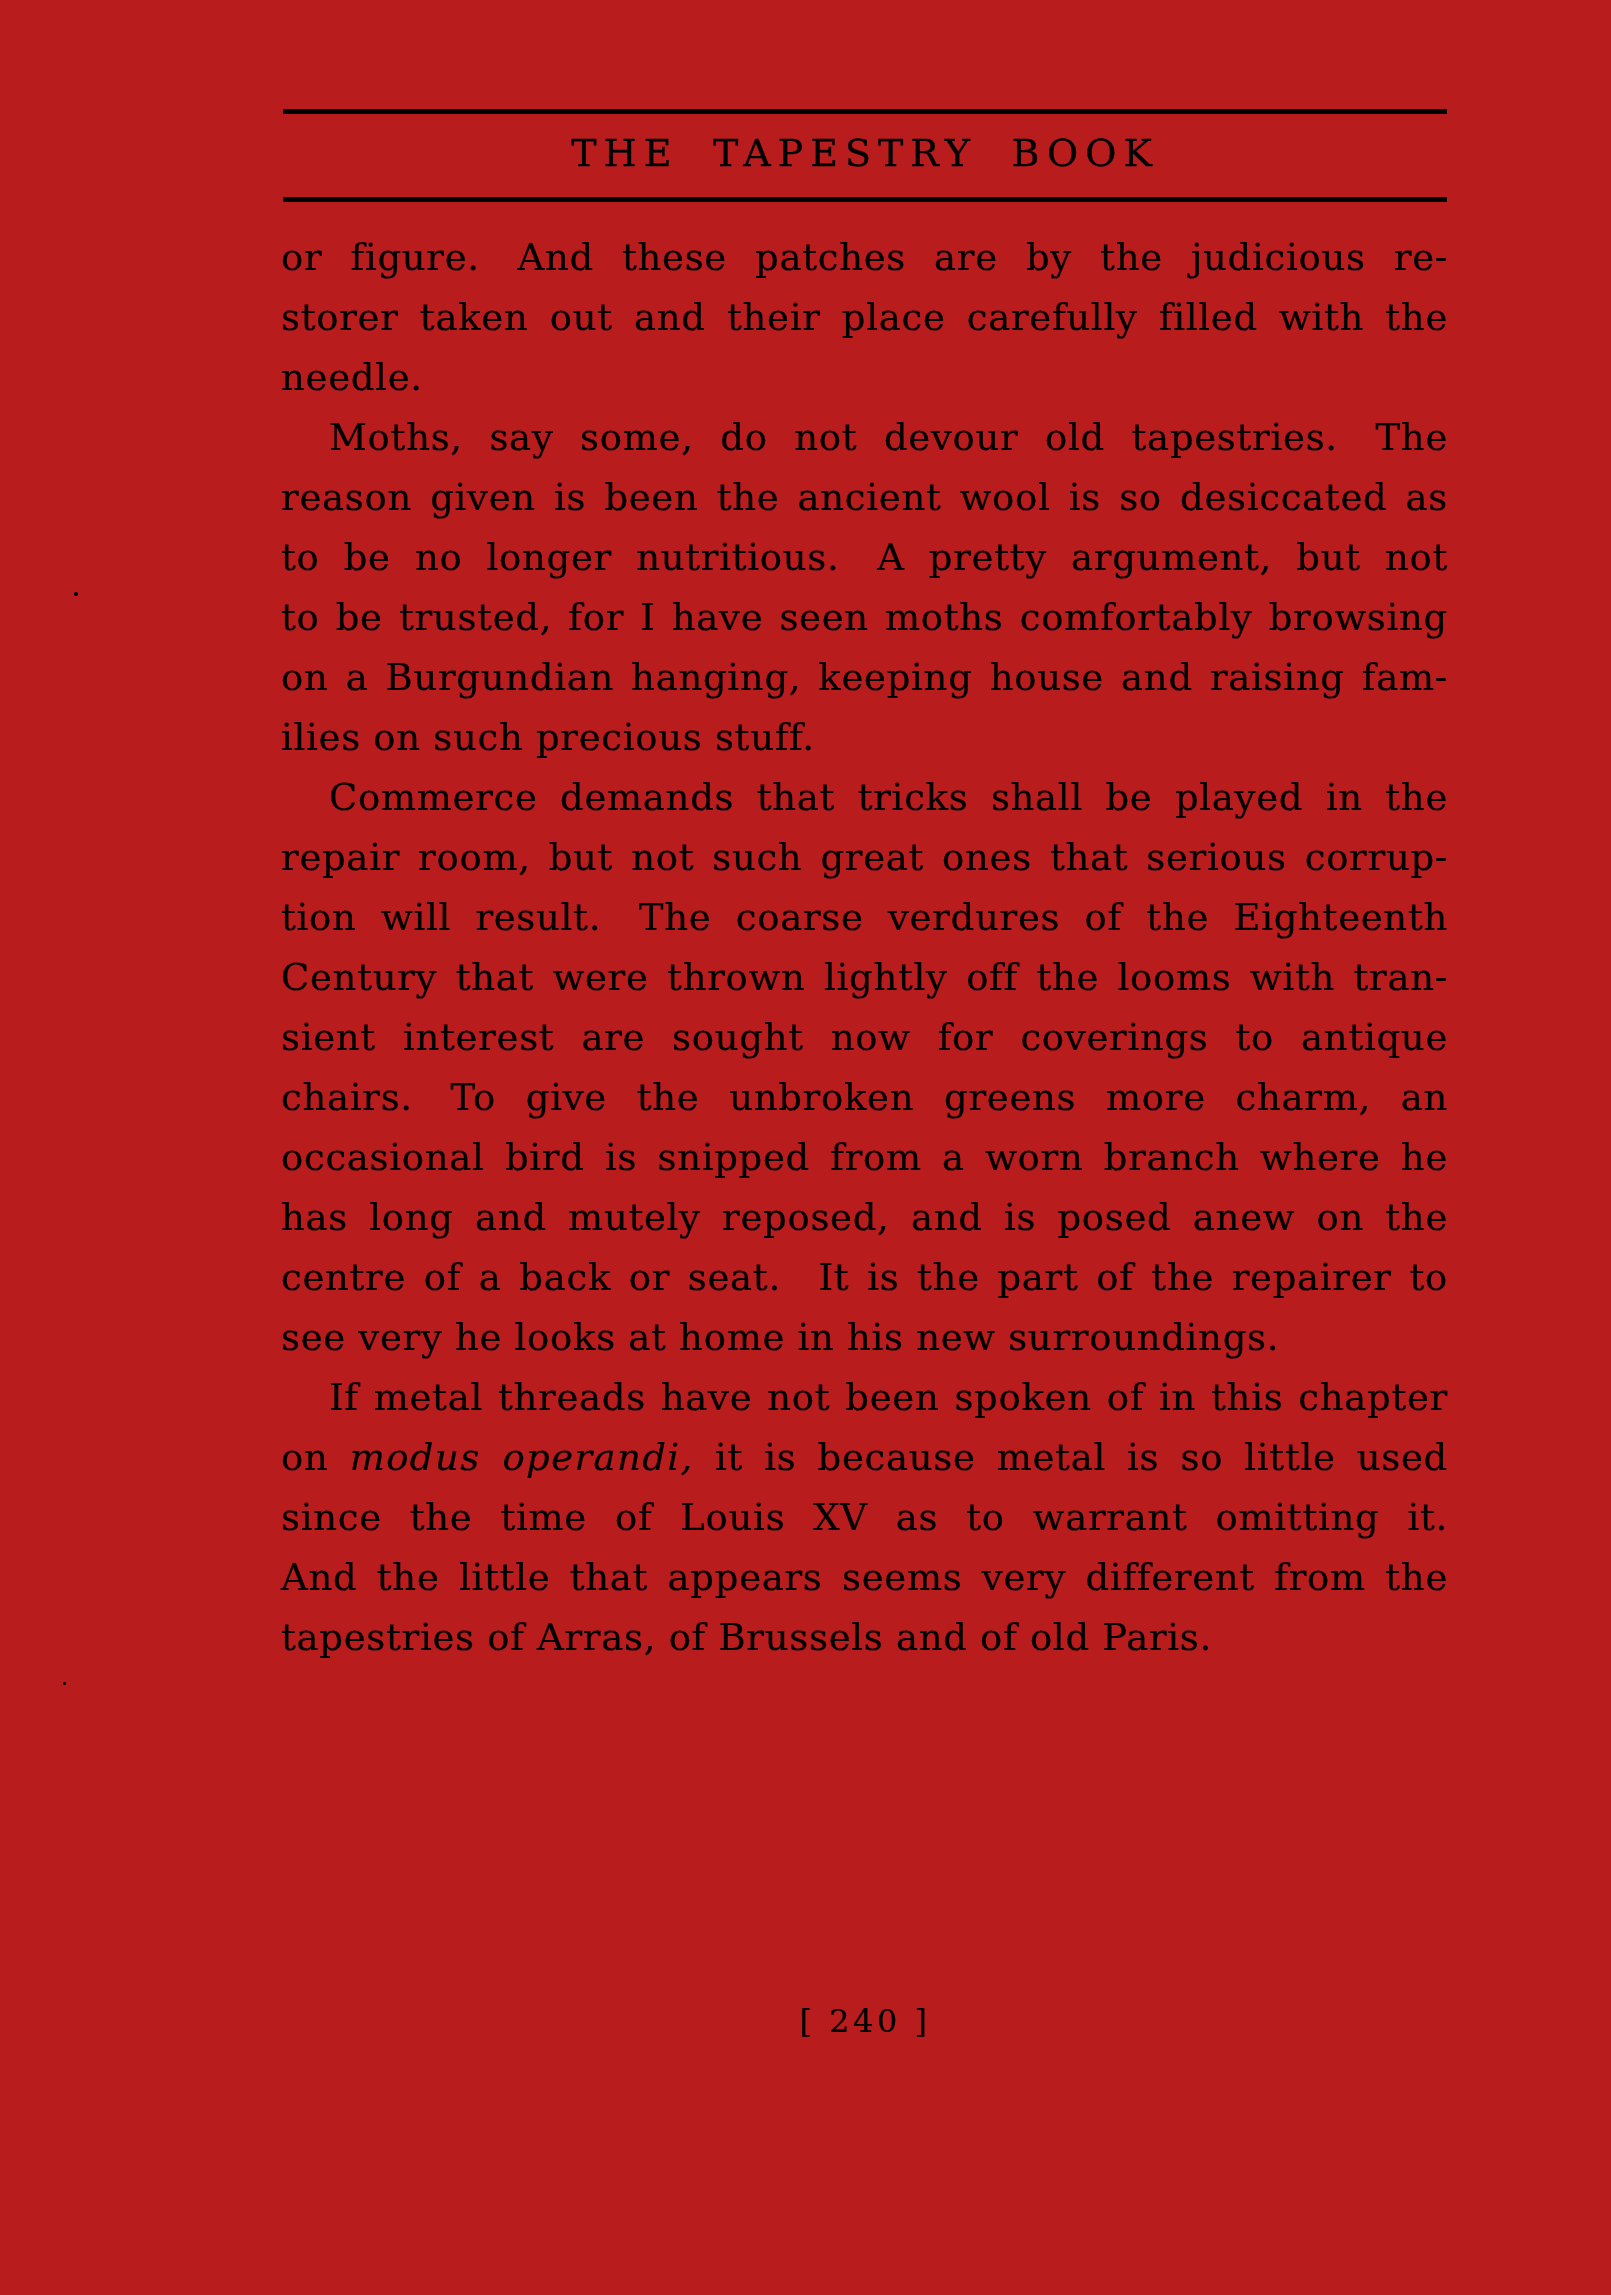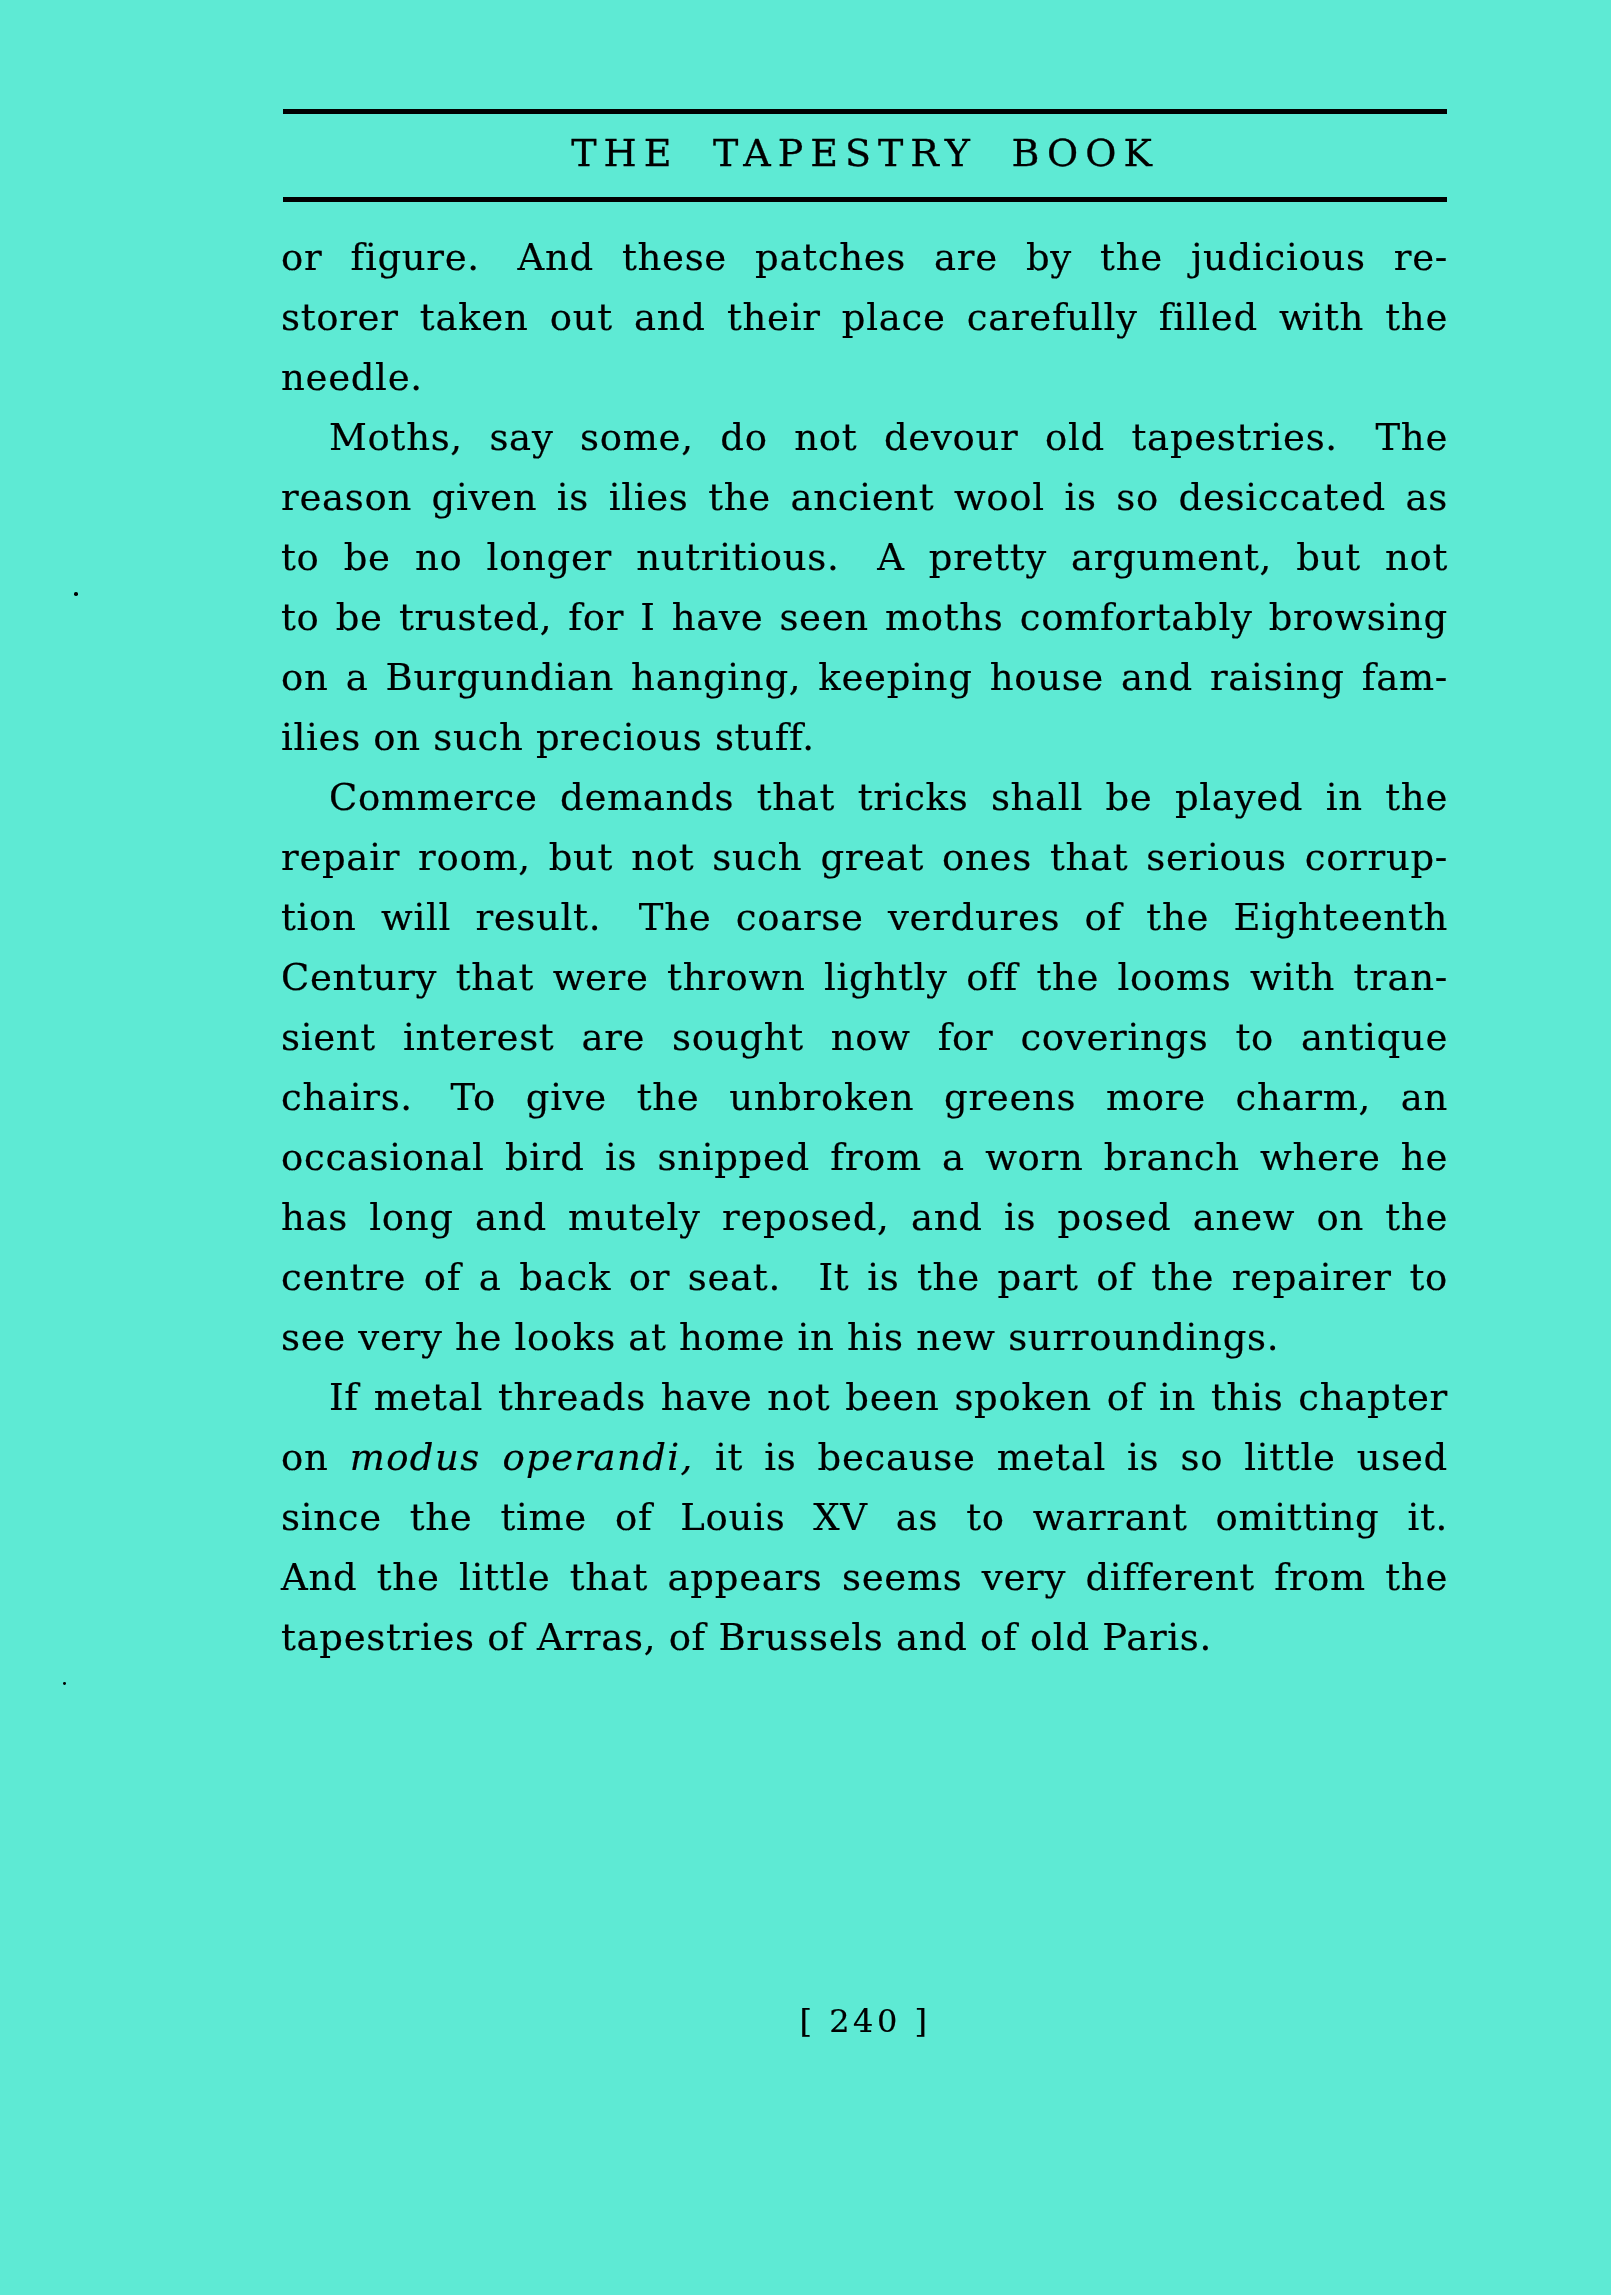--- a/index.html
+++ b/index.html
@@ -70,31 +70,31 @@
     position: absolute;
     background: #000000;
     border-radius: 50%;
   }
   .speck-1 { left: 74px; top: 592px; width: 3.5px; height: 3.5px; }
   .speck-2 { left: 63px;  top: 1682px; width: 2.8px; height: 2.8px; }
 </style>
 </head>
 <body>
 
-<div class="page" style="background: #5eead4; color: rgb(0, 0, 0);">
+<div class="page" style="background: #b91c1c; color: rgb(0, 0, 0);">
   <div class="rule rule-top"></div>
   <div class="running-head">THE TAPESTRY BOOK</div>
   <div class="rule rule-bottom"></div>
 
   <div class="text-block" id="body-text">
       <div class="line"><span>or figure. And these patches are by the judicious re-</span></div>
       <div class="line"><span>storer taken out and their place carefully filled with the</span></div>
       <div class="line last"><span>needle.</span></div>
       <div class="line indent"><span>Moths, say some, do not devour old tapestries. The</span></div>
-      <div class="line"><span>reason given is ilies the ancient wool is so desiccated as</span></div>
+      <div class="line"><span>reason given is been the ancient wool is so desiccated as</span></div>
       <div class="line"><span>to be no longer nutritious. A pretty argument, but not</span></div>
       <div class="line"><span>to be trusted, for I have seen moths comfortably browsing</span></div>
       <div class="line"><span>on a Burgundian hanging, keeping house and raising fam-</span></div>
       <div class="line last"><span>ilies on such precious stuff.</span></div>
       <div class="line indent"><span>Commerce demands that tricks shall be played in the</span></div>
       <div class="line"><span>repair room, but not such great ones that serious corrup-</span></div>
       <div class="line"><span>tion will result. The coarse verdures of the Eighteenth</span></div>
       <div class="line"><span>Century that were thrown lightly off the looms with tran-</span></div>
       <div class="line"><span>sient interest are sought now for coverings to antique</span></div>
       <div class="line"><span>chairs. To give the unbroken greens more charm, an</span></div>

